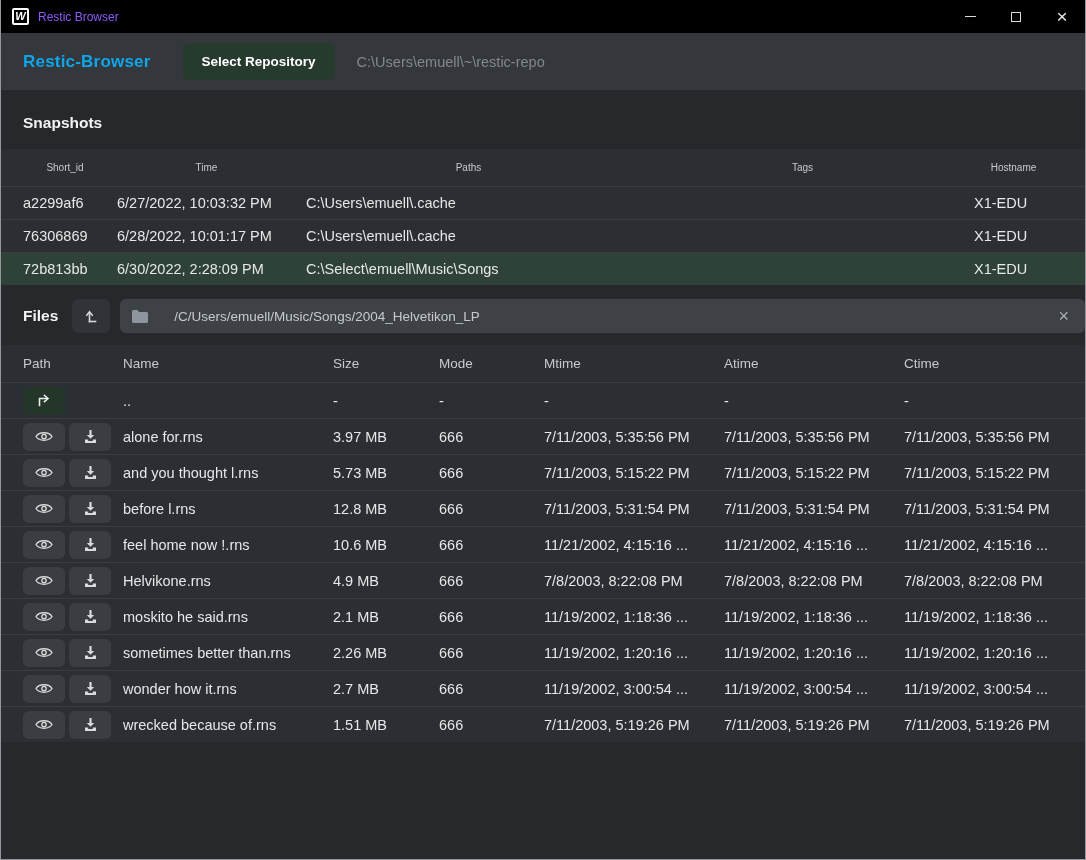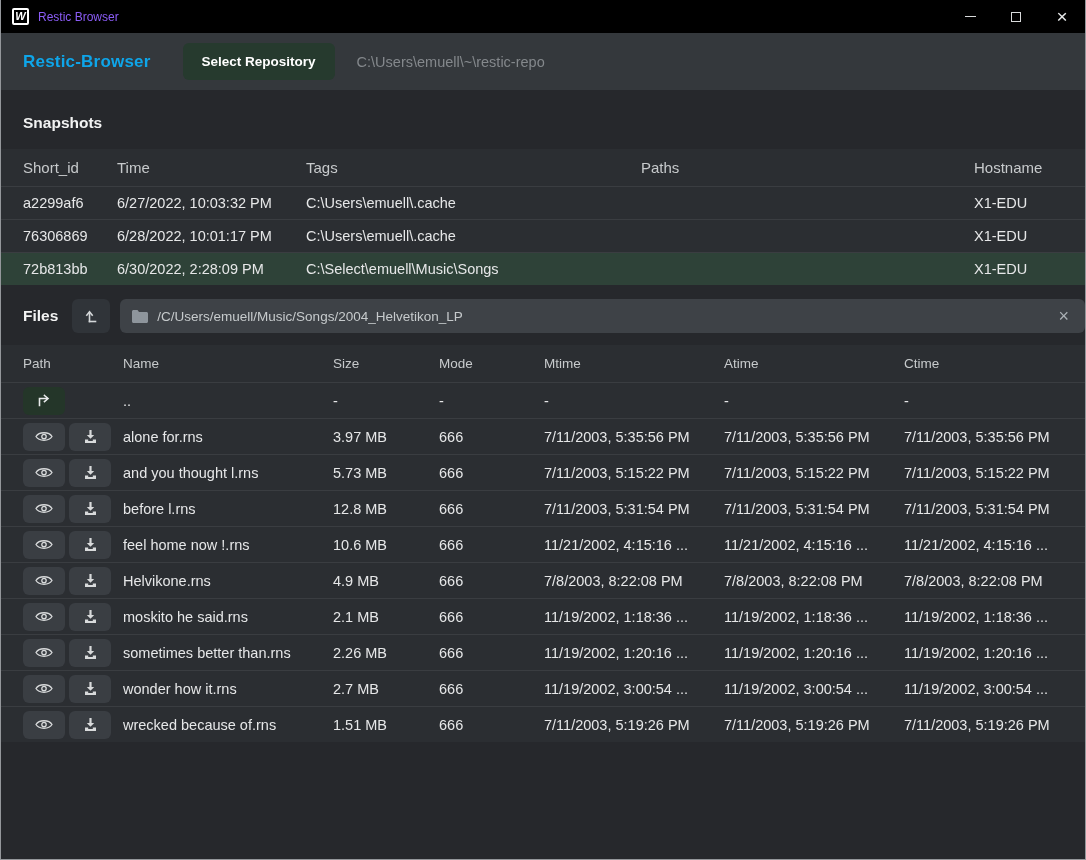--- a/index.html
+++ b/index.html
@@ -31,29 +31,29 @@
   .repo-path{margin-left:22px;color:var(--muted);font-size:14.5px;}
 
   
   .section-title{color:#f2f3f3;font-weight:bold;font-size:15.5px;padding:24px 22px 17px 22px;}
 
   .table{background:var(--table-bg);width:100%;}
   .cell{white-space:nowrap;overflow:hidden;padding-right:10px;}
 
   
   .snap-grid{display:grid;grid-template-columns:94px 189px 335px 333px 1fr;align-items:center;padding:0 22px;}
-  .snap-header{height:37px;color:var(--text2);font-size:15px;}
+  .snap-header{height:37px;color:var(--text2);font-size:10px;text-align:center;}
   .snap-row{height:33px;color:var(--text1);font-size:14.5px;border-top:1px solid var(--sep);cursor:pointer;}
   .snap-row.selected{background:var(--selected-row);}
 
   
   .files-bar{display:flex;align-items:center;padding:14px 0 12px 22px;gap:10px;}
   .files-label{color:#f2f3f3;font-weight:bold;font-size:15.5px;margin-right:4px;}
   .root-btn{width:38px;height:34px;background:#303439;border:none;border-radius:6px;display:flex;align-items:center;justify-content:center;cursor:pointer;}
-  .path-input{flex:1;height:34px;background:var(--input-bg);border-radius:6px;display:flex;align-items:center;padding:0 8px 0 12px;gap:9px;}
+  .path-input{flex:1;height:34px;background:var(--input-bg);border-radius:6px;display:flex;align-items:center;padding:0 8px 0 12px;gap:26px;}
   .path-text{flex:1;color:#c6cacc;font-size:13.5px;white-space:nowrap;overflow:hidden;}
   .clear-btn{background:transparent;border:none;color:#aab0b5;font-size:18px;line-height:1;cursor:pointer;padding:2px 8px;}
 
   
   .files-grid{display:grid;grid-template-columns:100px 210px 106px 105px 180px 180px 1fr;align-items:center;padding:0 22px;}
   .files-header{height:37px;color:var(--text2);font-size:13.5px;}
   .file-row{height:36px;color:var(--text1);font-size:14.5px;border-top:1px solid var(--sep);}
   .actions{display:flex;gap:4px;align-items:center;}
   .icon-btn{width:42px;height:28px;background:var(--btn-bg);border:none;border-radius:6px;display:flex;align-items:center;justify-content:center;cursor:pointer;padding:0;}
   .icon-btn.up{background:#243629;}
@@ -87,22 +87,22 @@
     <span class="app-title">Restic-Browser</span>
     <button class="repo-btn">Select Repository</button>
     <span class="repo-path">C:\Users\emuell\~\restic-repo</span>
   </div>
 
   <div class="section-title">Snapshots</div>
   <div class="table">
     <div class="snap-grid snap-header">
       <div class="cell">Short_id</div>
       <div class="cell">Time</div>
+      <div class="cell">Paths</div>
       <div class="cell">Tags</div>
-      <div class="cell">Paths</div>
       <div class="cell">Hostname</div>
     </div>
     <div>
         <div class="snap-grid snap-row">
           <div class="cell ">a2299af6</div>
           <div class="cell ">6/27/2022, 10:03:32 PM</div>
           <div class="cell ">C:\Users\emuell\.cache</div>
           <div class="cell "></div>
           <div class="cell ">X1-EDU</div>
         </div>

